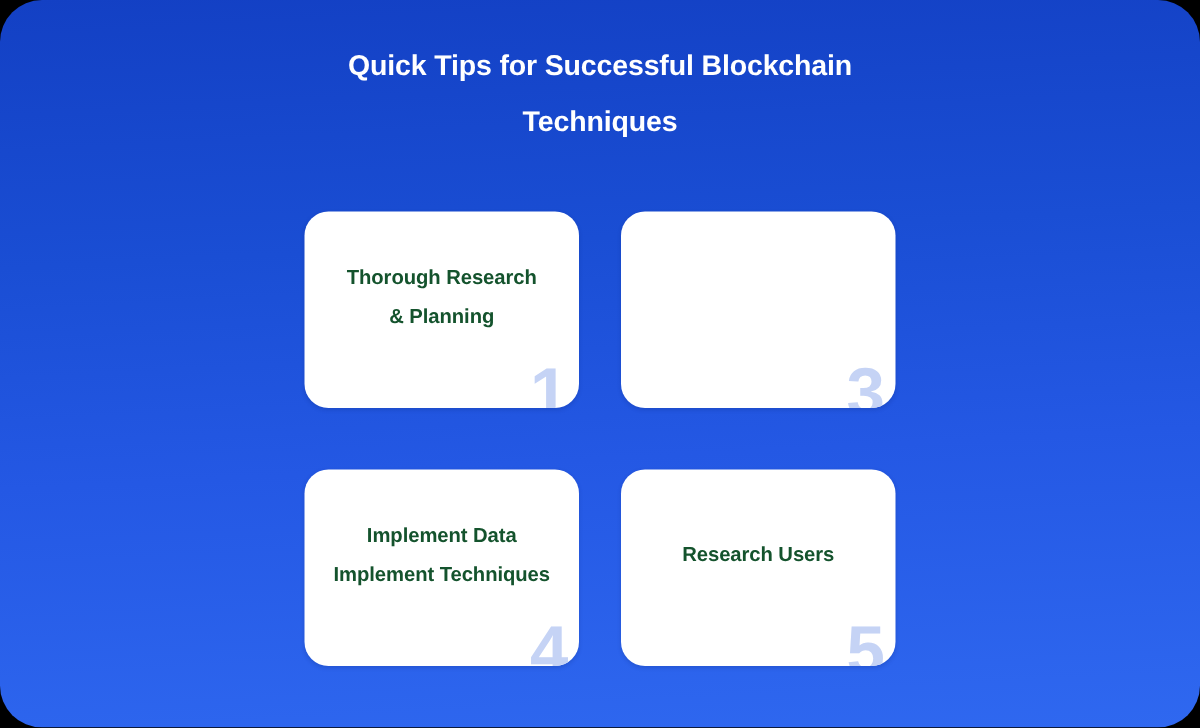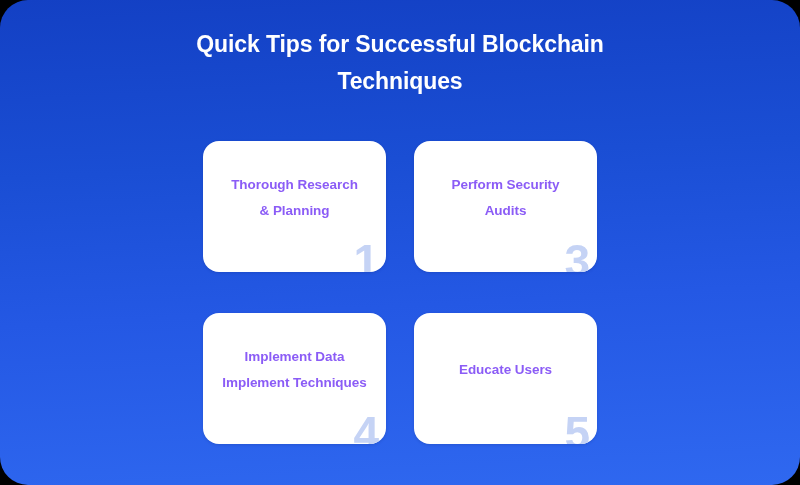--- a/index.html
+++ b/index.html
@@ -34,21 +34,21 @@
     top: 26px;
     width: 800px;
     text-align: center;
     padding: 0 70px;
     box-sizing: border-box;
   }
 
   .title-line {
     display: block;
     color: #ffffff;
-    font-size: 23px;
+    font-size: 19px;
     font-weight: bold;
     line-height: 37px;
     letter-spacing: -0.1px;
   }
 
   
   .rows {
     position: absolute;
     left: 0;
     top: 141px;
@@ -77,21 +77,21 @@
     display: flex;
     align-items: center;
     justify-content: center;
     padding: 0 14px 18px 14px;
     box-shadow: 0 1px 3px rgba(8, 28, 92, 0.18);
   }
 
   .card-label {
     position: relative;
     z-index: 2;
-    color: #8b5cf6;
+    color: #14532d;
     font-size: 13.5px;
     font-weight: bold;
     line-height: 26px;
     text-align: center;
     letter-spacing: -0.05px;
   }
 
   .card-number {
     position: absolute;
     z-index: 1;
@@ -122,42 +122,38 @@
       <div class="card">
         <div class="card-label">
           <span>Thorough Research</span><br>
           <span>&amp; Planning</span>
         </div>
         <div class="card-number">1</div>
       </div>
 
 
       <div class="card">
-        <div class="card-label">
-          <span>Perform Security</span><br>
-          <span>Audits</span>
-        </div>
         <div class="card-number">3</div>
       </div>
 
     </div>
 
     <div class="card-row row-bottom">
 
       <div class="card">
         <div class="card-label">
           <span>Implement Data</span><br>
           <span>Implement Techniques</span>
         </div>
         <div class="card-number">4</div>
       </div>
 
       <div class="card">
         <div class="card-label">
-          <span>Educate Users</span>
+          <span>Research Users</span>
         </div>
         <div class="card-number">5</div>
       </div>
 
     </div>
 
   </div>
 
 </div>
 

